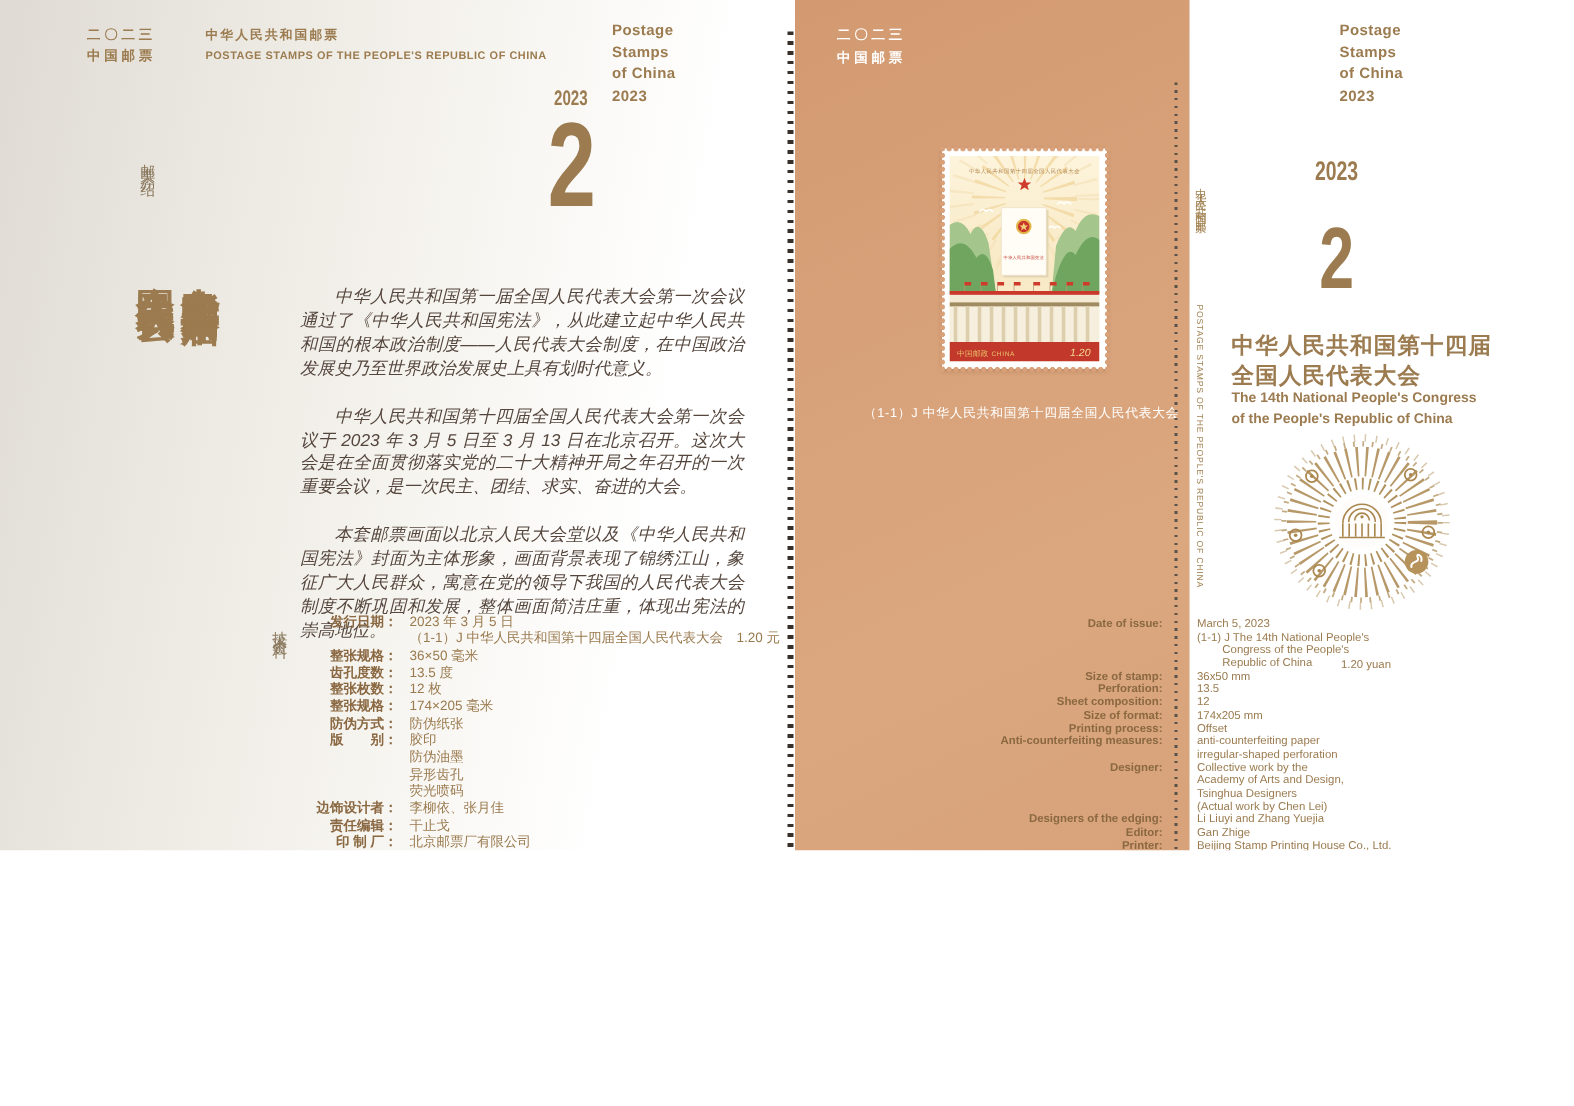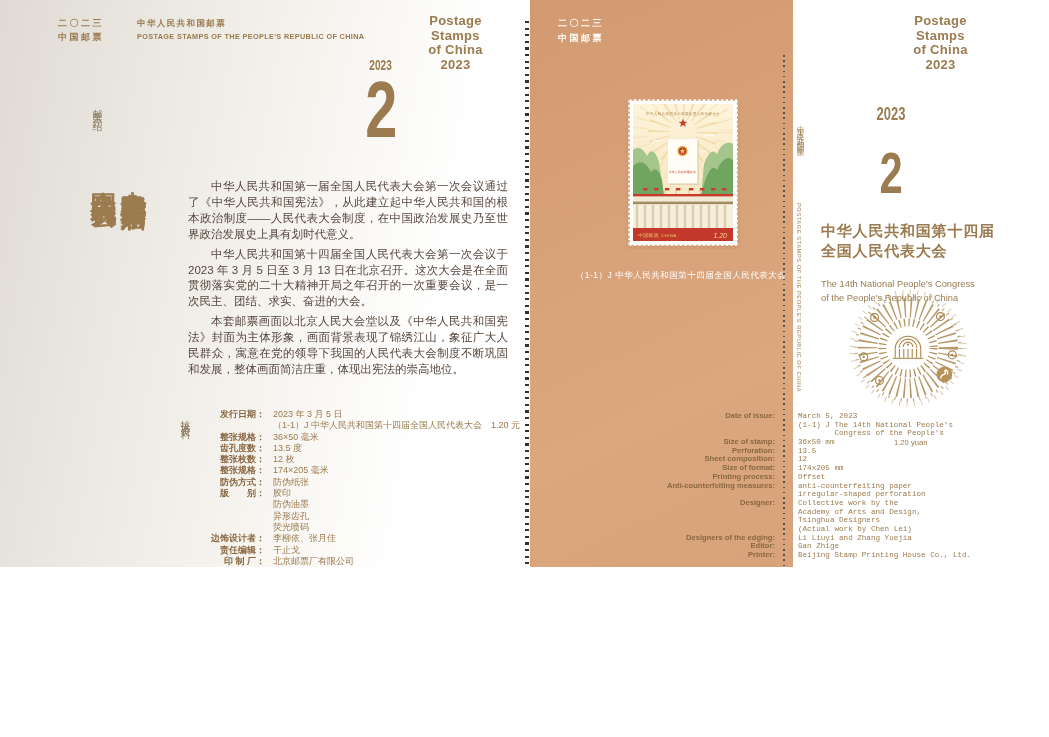--- a/index.html
+++ b/index.html
@@ -7,33 +7,33 @@
           font-family:"Liberation Sans","DejaVu Sans",sans-serif;}
   .abs{position:absolute;}
 
   
   .left-page{left:0;top:0;width:507px;height:737px;
     background:linear-gradient(100deg,#dfdbd4 0%,#ebe8e1 25%,#f6f4ef 52%,#ffffff 78%);}
   .gold{color:#9b7b4f;}
   .hdr-small{font-size:9px;letter-spacing:2.5px;font-weight:bold;line-height:14px;}
   .hdr-mid1{font-size:8.5px;letter-spacing:1.4px;font-weight:bold;line-height:14px;}
   .hdr-mid2{font-size:7.3px;letter-spacing:0.35px;font-weight:bold;line-height:14px;}
-  .corner{width:95px;text-align:center;font-size:13px;font-weight:600;line-height:14.6px;
+  .corner{width:95px;text-align:left;font-size:10px;font-weight:600;line-height:14.6px;
           letter-spacing:0.3px;color:#9b7b4f;}
   .year-num{width:90px;text-align:center;font-size:14px;font-weight:bold;color:#9b7b4f;}
   .year-num span,.big-num span{display:inline-block;transform:scaleX(0.72);transform-origin:center;}
   .big-num{width:90px;text-align:center;font-size:80px;line-height:72px;font-weight:bold;color:#9b7b4f;}
   .vtext{writing-mode:vertical-rl;text-orientation:mixed;}
   .intro-label{left:90px;top:101px;font-size:10px;letter-spacing:4px;color:#8a795e;}
   .main-title{left:86px;top:171px;width:62px;height:290px;font-size:26px;line-height:30px;
     letter-spacing:1.5px;color:#9b7b4f;font-family:"Liberation Serif","DejaVu Serif",serif;font-weight:bold;}
   .main-title span{display:block;}
   .paras{left:184px;top:175px;width:328px;font-size:11.5px;line-height:15.9px;color:#55463d;
     text-align:justify;}
-  .paras p{margin:4px;text-indent:2em;}
+  .paras p{margin:16px;text-indent:2em;font-style:italic;}
   .tech-label-v{left:178px;top:412px;font-size:10px;letter-spacing:3px;color:#8a795e;}
   .tech-list{left:174px;top:409px;width:345px;}
   .trow{display:flex;height:11.3px;font-size:9px;line-height:11.3px;white-space:pre;}
   .tlabel{flex:0 0 91px;text-align:right;font-weight:bold;color:#8a6842;}
   .tvalue{padding-left:8px;color:#9a7a4e;}
 
   
   .stitch{left:525px;top:21px;width:4px;height:686px;
     background:repeating-linear-gradient(to bottom,#37302a 0 2.2px,rgba(0,0,0,0) 2.2px 6.6px);}
   .tan-page{left:530px;top:0;width:263px;height:737px;
@@ -54,25 +54,25 @@
   .perf.pl{left:-2.3px;top:0;bottom:0;width:4.6px;}
   .perf.pr{right:-2.3px;top:0;bottom:0;width:4.6px;}
   .caption{left:568px;top:253px;width:226px;text-align:center;color:#ffffff;
     font-size:8.5px;letter-spacing:0.5px;margin-top:17px;}
 
   
   .spine-cn{left:795px;top:119px;font-size:7.5px;letter-spacing:3px;color:#a0804f;}
   .spine-en{left:796px;top:203px;font-size:5.8px;letter-spacing:0.5px;color:#a0804f;}
   .title-cn-right{left:821px;top:221px;font-size:15px;font-weight:bold;line-height:19.5px;
     letter-spacing:0.8px;color:#9b7b4f;}
-  .subtitle-right{left:821px;top:259px;font-size:9.3px;font-weight:400;line-height:13.8px;color:#9b7b4f;margin-top:19px;}
+  .subtitle-right{left:821px;top:259px;font-size:9.3px;font-weight:700;line-height:13.8px;color:#9b7b4f;}
   .tech-en{left:598px;top:412px;width:445px;}
   .erow{display:flex;height:8.7px;font-size:7.6px;line-height:8.7px;white-space:pre;}
   .elabel{flex:0 0 177px;text-align:right;font-weight:bold;color:#8a6842;}
-  .evalue{padding-left:23px;color:#9b7b4f;font-family:Liberation Mono, monospace;}
+  .evalue{padding-left:23px;color:#9b7b4f;}
   .yuan{left:296px;top:25.8px;font-size:7.6px;color:#9b7b4f;position:absolute;}
   .emblem{left:849px;top:289px;width:118px;height:118px;}
 </style>
 </head>
 <body>
 
 <div class="canvas">
 
   <div class="abs left-page">
 
@@ -327,20 +327,24 @@
       <div class="erow">
         <span class="elabel"></span>
         <span class="evalue">(1-1) J The 14th National People's</span>
       </div>
 
       <div class="erow">
         <span class="elabel"></span>
         <span class="evalue">        Congress of the People's</span>
       </div>
 
+      <div class="erow">
+        <span class="elabel"></span>
+        <span class="evalue">        Republic of China</span>
+      </div>
 
       <div class="erow">
         <span class="elabel">Size of stamp:</span>
         <span class="evalue">36x50 mm</span>
       </div>
 
       <div class="erow">
         <span class="elabel">Perforation:</span>
         <span class="evalue">13.5</span>
       </div>

